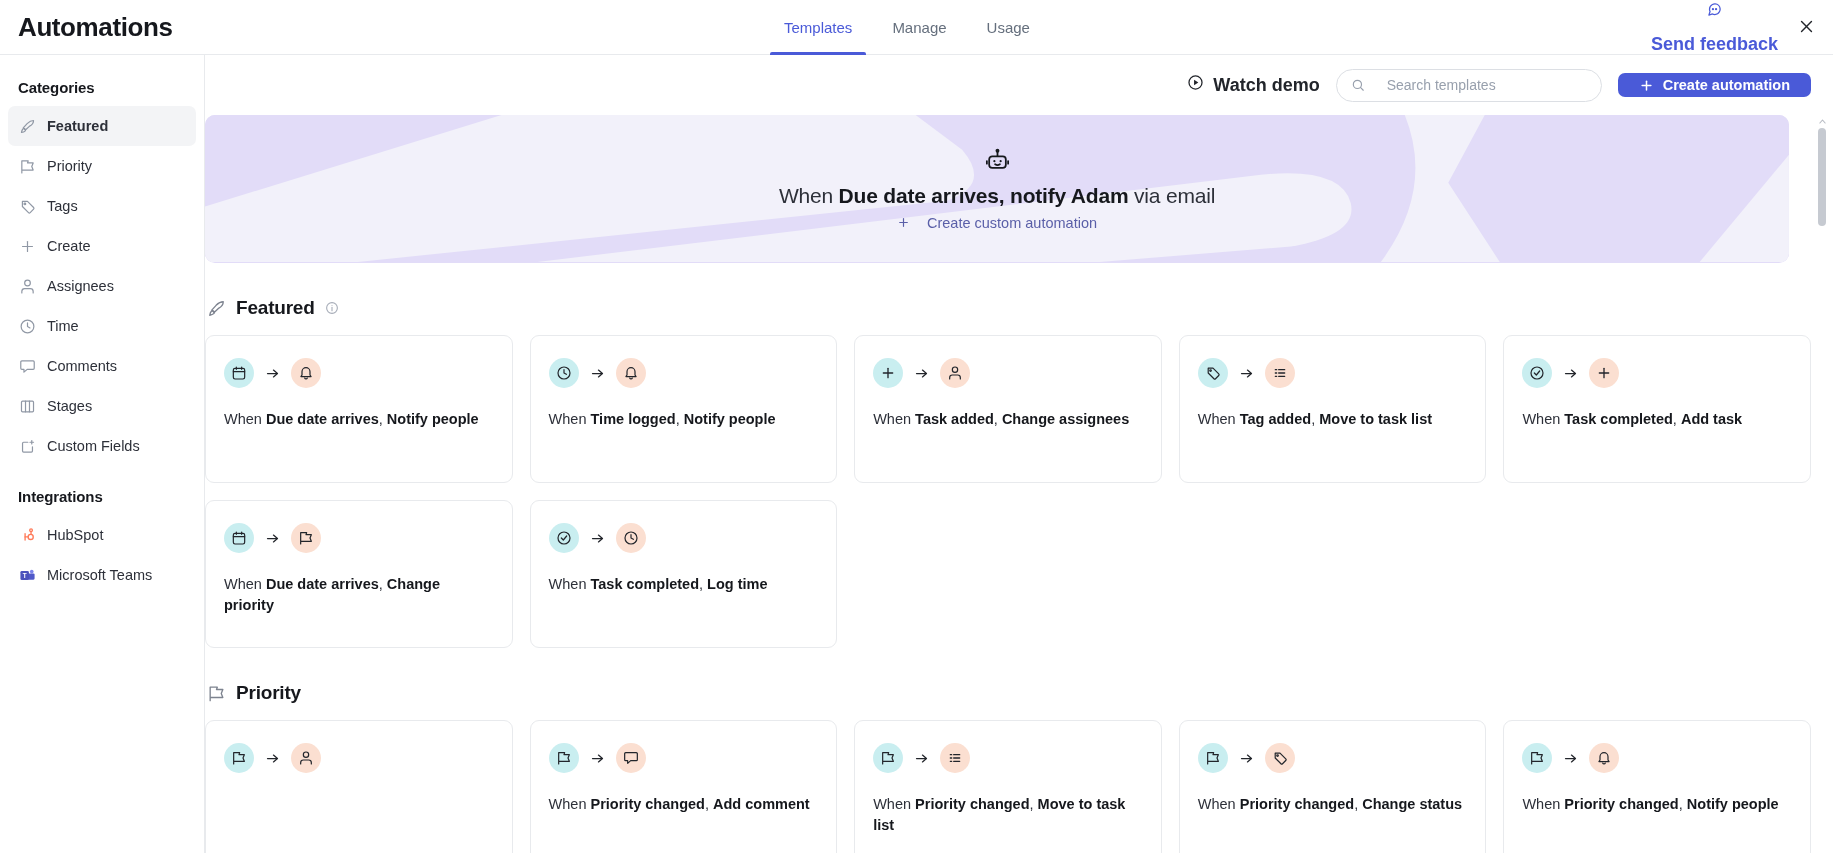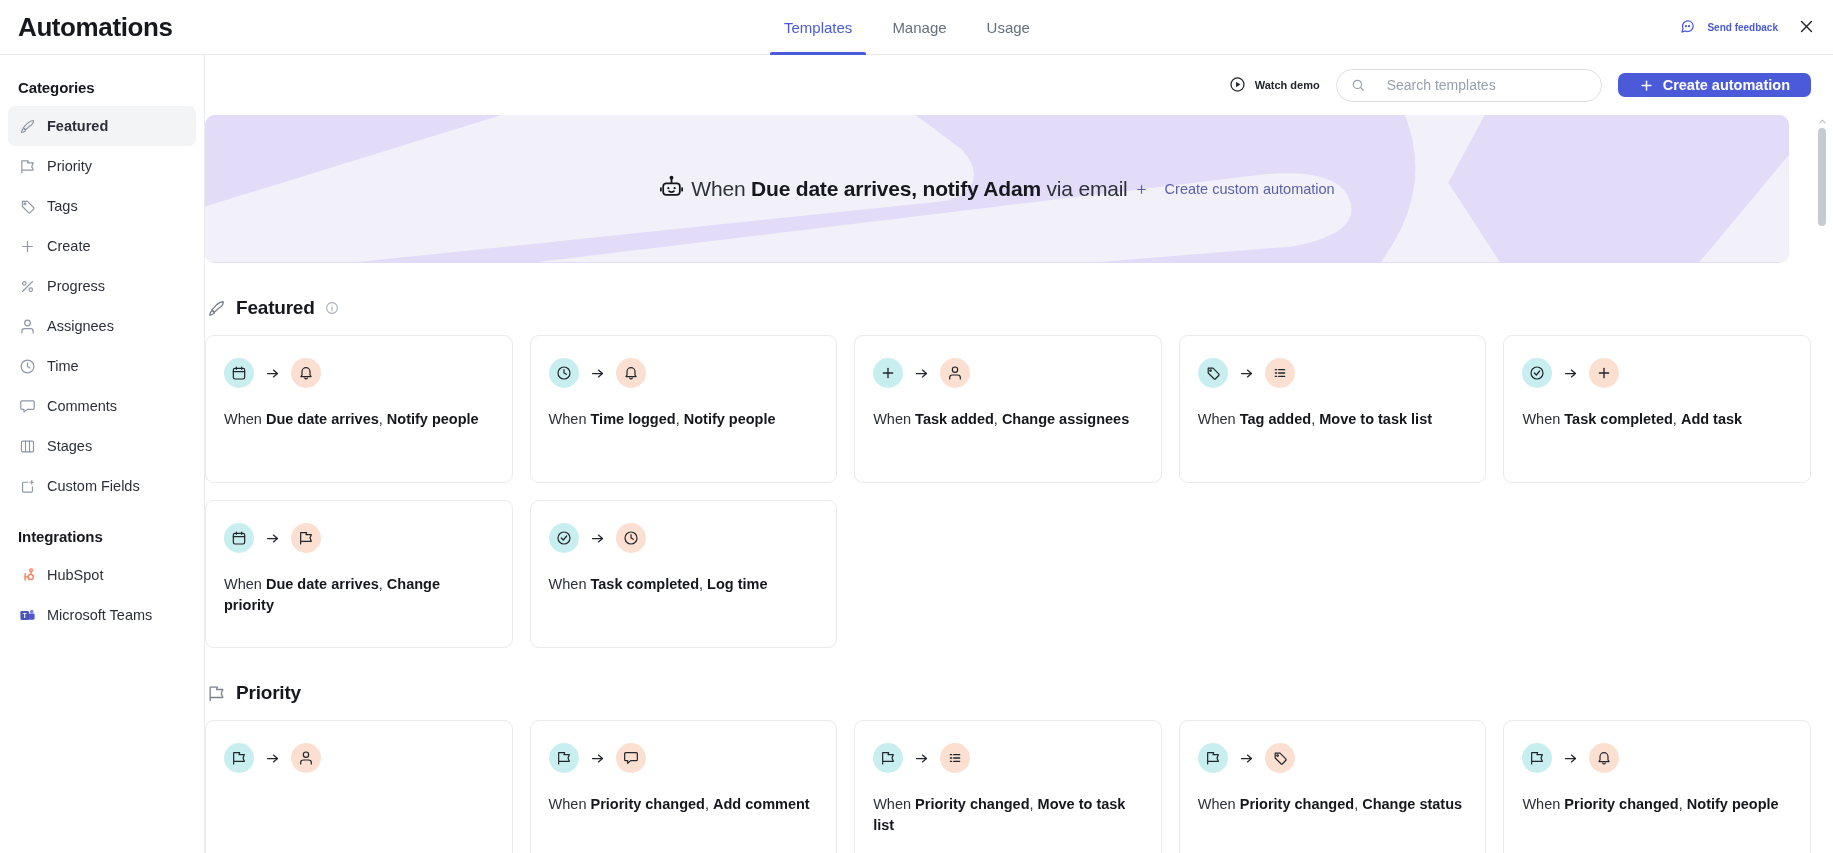--- a/index.html
+++ b/index.html
@@ -58,24 +58,25 @@
     right: 14px; top: 0;
     height: 55px;
     display: flex;
     align-items: center;
     gap: 16px;
   }
   .send-feedback {
     display: flex;
     align-items: center;
     gap: 12px;
-    font-size: 10px;
+    font-size: 18px;
     font-weight: 600;
     color: #4a5ad8;
     cursor: pointer;
+    flex-direction: column;
   }
   .close-btn {
     font-size: 21px;
     line-height: 1;
     color: #22252b;
     cursor: pointer;
     padding: 4px;
   }
 
   
@@ -134,21 +135,21 @@
     display: flex;
     align-items: center;
     justify-content: flex-end;
     gap: 16px;
     padding: 0 22px 0 0;
   }
   .watch-demo {
     display: flex;
     align-items: center;
     gap: 9px;
-    font-size: 11px;
+    font-size: 18px;
     font-weight: 600;
     color: #22252b;
     cursor: pointer;
   }
   .search-box {
     width: 266px;
     height: 33px;
     border: 1px solid #dcdfe4;
     border-radius: 17px;
     display: flex;
@@ -203,21 +204,21 @@
     display: flex;
     flex-direction: column;
     align-items: center;
     justify-content: center;
   }
   .hero-deco { position: absolute; inset: 0; }
   .hero-inner {
     position: relative;
     z-index: 2;
     display: flex;
-    flex-direction: row;
+    flex-direction: column;
     align-items: center;
     gap: 7px;
   }
   .hero-bot { color: #16181d; display: block; }
   .hero-line {
     font-size: 21px;
     color: #2d3039;
     letter-spacing: -0.2px;
   }
   .hero-line b { font-weight: 700; color: #16181d; }
@@ -374,30 +375,20 @@
     <div class="side-item">
       <span class="side-ico">
         <svg width="17" height="17" viewBox="0 0 24 24" fill="none" stroke="currentColor" stroke-width="1.7" stroke-linecap="round">
           <line x1="12" y1="5" x2="12" y2="19"></line>
             <line x1="5" y1="12" x2="19" y2="12"></line>
         </svg>
       </span>
       <span>Create</span>
     </div>
 
-    <div class="side-item">
-      <span class="side-ico">
-        <svg width="17" height="17" viewBox="0 0 24 24" fill="none" stroke="currentColor" stroke-width="1.7" stroke-linecap="round">
-          <line x1="19" y1="5" x2="5" y2="19"></line>
-            <circle cx="7.5" cy="7.5" r="2.5"></circle>
-            <circle cx="16.5" cy="16.5" r="2.5"></circle>
-        </svg>
-      </span>
-      <span>Progress</span>
-    </div>
 
     <div class="side-item">
       <span class="side-ico">
         <svg width="17" height="17" viewBox="0 0 24 24" fill="none" stroke="currentColor" stroke-width="1.7" stroke-linecap="round" stroke-linejoin="round">
           <path d="M20 21v-2a4 4 0 0 0-4-4H8a4 4 0 0 0-4 4v2"></path>
             <circle cx="12" cy="7" r="4"></circle>
         </svg>
       </span>
       <span>Assignees</span>
     </div>

